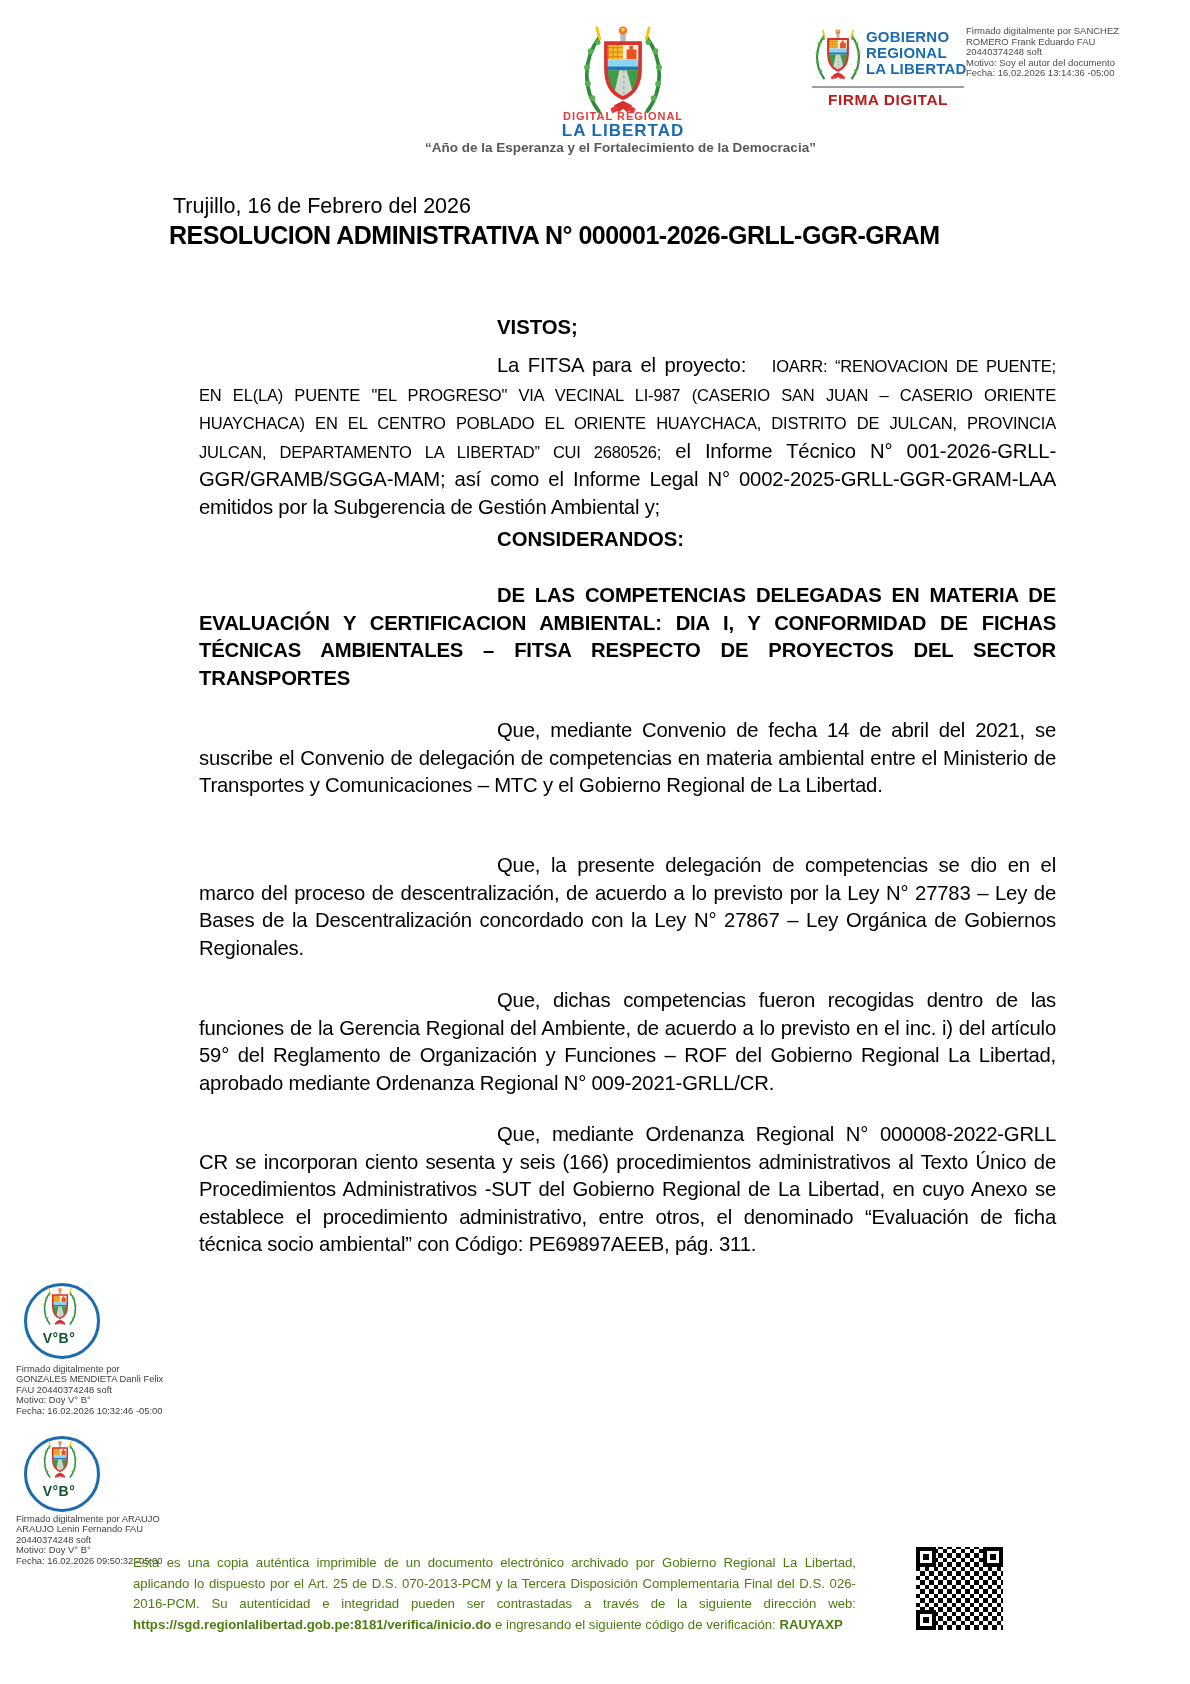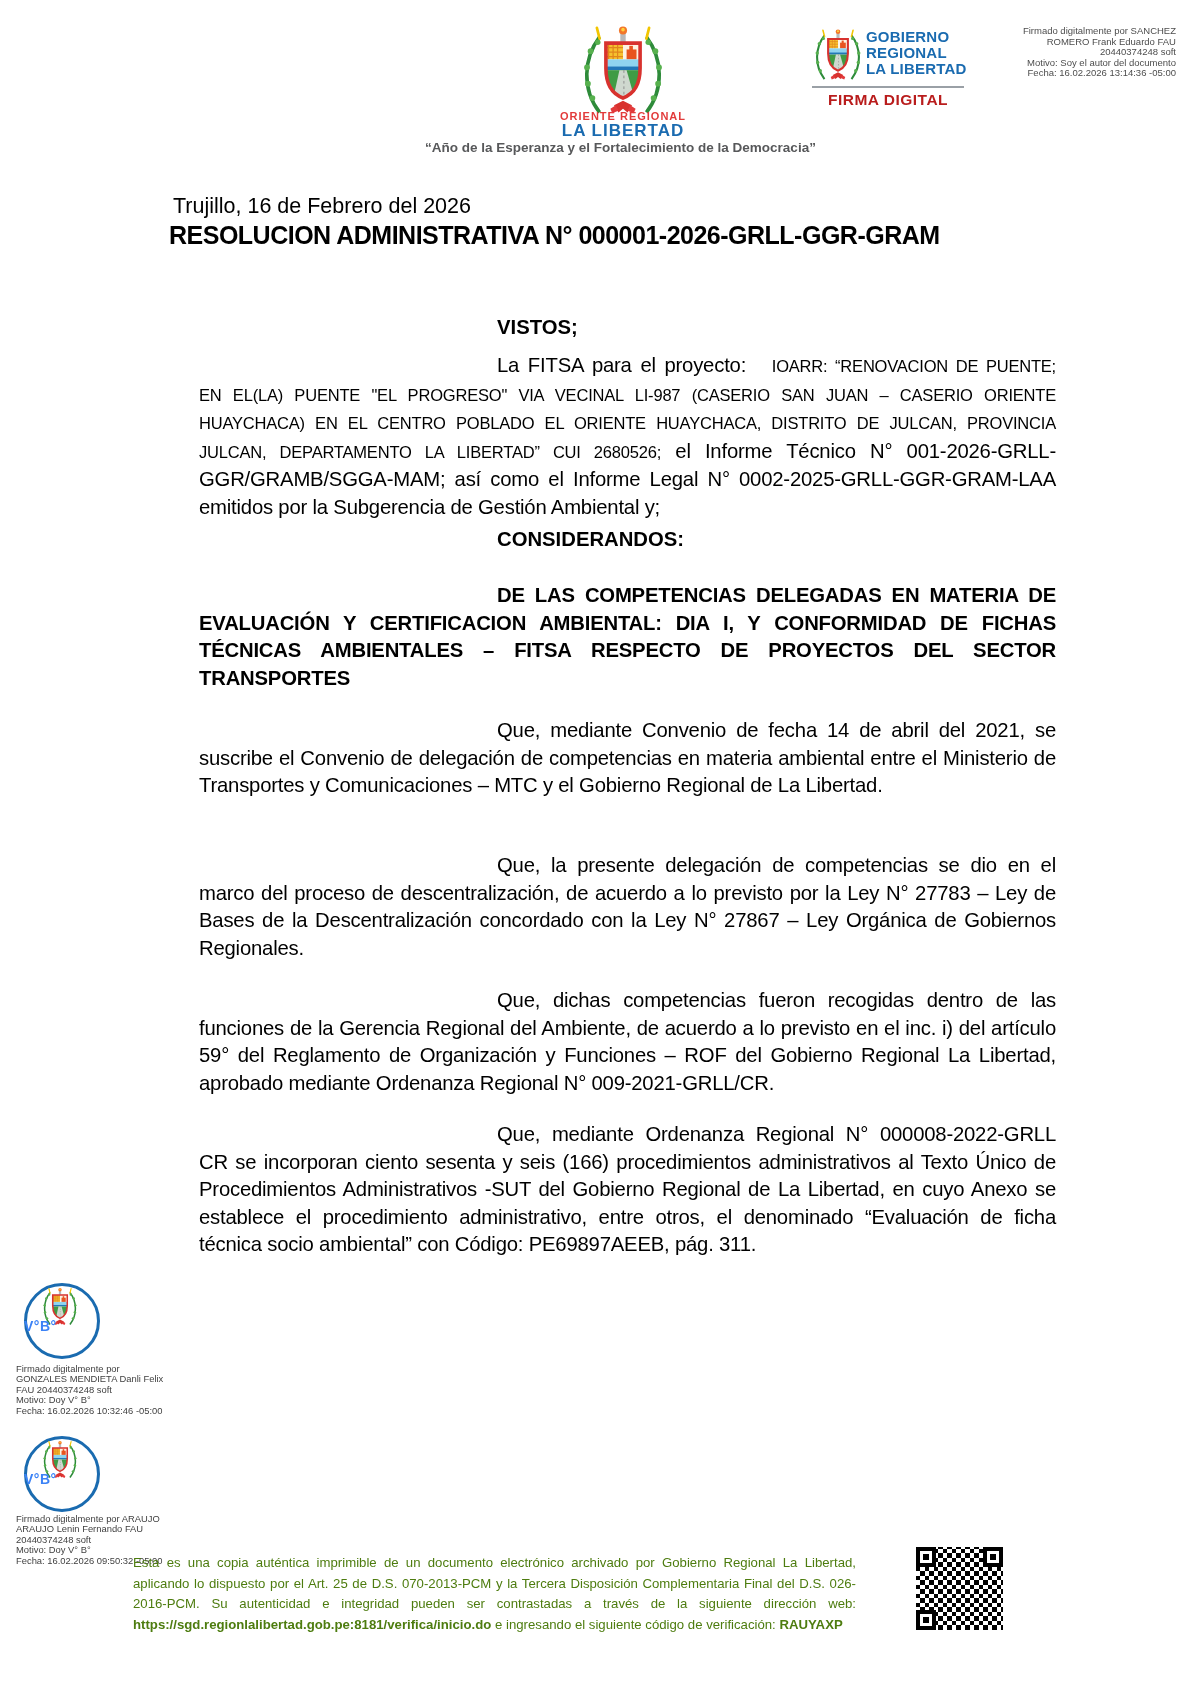--- a/index.html
+++ b/index.html
@@ -17,40 +17,40 @@
   .emblem-label2{left:503px;top:121px;width:240px;text-align:center;
     font-size:17px;font-weight:bold;letter-spacing:1px;color:#1a6bb0;}
   .motto{left:425px;top:140px;width:400px;text-align:left;
     font-size:13.5px;font-weight:bold;color:#57585a;}
 
   .fd-org{left:866px;top:29px;width:120px;font-size:15px;line-height:16px;
     font-weight:bold;color:#1a6bb0;letter-spacing:0.2px;}
   .fd-divider{left:812px;top:86px;width:152px;height:2px;background:#9aa0a6;}
   .fd-label{left:812px;top:91px;width:152px;text-align:center;
     font-size:15.5px;font-weight:bold;color:#b91c1c;letter-spacing:0.5px;}
-  .sig-top{left:966px;top:26px;width:210px;font-size:9.5px;line-height:10.6px;color:#4d4d4d;text-align:right;}
+  .sig-top{left:966px;top:26px;width:210px;font-size:9.5px;line-height:10.6px;color:#4d4d4d;}
 
   
   .place-date{left:173px;top:194px;font-size:21.5px;}
   .doc-title{left:169px;top:221px;font-size:25px;font-weight:bold;letter-spacing:-0.5px;}
 
   .para{left:199px;width:857px;font-size:20.3px;line-height:27.5px;
     text-align:justify;letter-spacing:-0.2px;}
   .indent{text-indent:298px;}
   .caps-seg{font-size:16.5px;margin-left:17px;}
   .bold{font-weight:bold;}
   .heading{left:199px;width:857px;padding-left:298px;box-sizing:border-box;
     font-size:20.3px;font-weight:bold;}
 
   
   .stamp-circle{width:76px;height:76px;border:3px solid #1a6bb0;border-radius:50%;
     background:#fff;box-sizing:border-box;}
   .stamp-circle svg{position:absolute;left:13px;top:4px;}
-  .vobo{position:absolute;left:0;top:35px;width:70px;
-    font-size:14px;font-weight:bold;color:#3b82f6;letter-spacing:0.5px;}
+  .vobo{position:absolute;left:0;top:47px;width:70px;text-align:center;
+    font-size:14px;font-weight:bold;color:#14532d;letter-spacing:0.5px;}
   .stamp-sig{font-size:9.4px;line-height:10.4px;color:#3f3f3f;}
 
   
   .footer-note{left:133px;top:1553px;width:723px;font-size:13.2px;line-height:20.6px;
     text-align:justify;color:#4d7c0f;}
   .qr{left:916px;top:1547px;width:87px;height:83px;background:#fff;
     background-image:
       repeating-linear-gradient(90deg,#000 0 4px,#fff 4px 9px),
       repeating-linear-gradient(0deg,#000 0 5px,#fff 5px 9px);
     background-blend-mode:difference;}
@@ -107,21 +107,21 @@
       <path d="M36,94 l6,-4 l3,6 l-7,3 z M64,94 l-6,-4 l-3,6 l7,3 z" fill="#e23b3b"></path>
     </symbol>
   </defs>
 </svg>
 
 <div id="page">
 
   <svg class="abs" style="left:578px;top:24px" width="90" height="104" viewBox="0 0 100 115">
     <use href="#escudo"></use>
   </svg>
-  <div class="abs emblem-label1">ORIENTE REGIONAL</div>
+  <div class="abs emblem-label1">DIGITAL REGIONAL</div>
   <div class="abs emblem-label2">LA LIBERTAD</div>
   <div class="abs motto">“Año de la Esperanza y el Fortalecimiento de la Democracia”</div>
 
   <div class="abs" style="left:812px;top:26px;width:370px;height:85px">
     <svg class="abs" style="left:0;top:2px" width="52" height="60" viewBox="0 0 100 115">
       <use href="#escudo"></use>
     </svg>
   </div>
   <div class="abs fd-org pre">GOBIERNO
 REGIONAL

